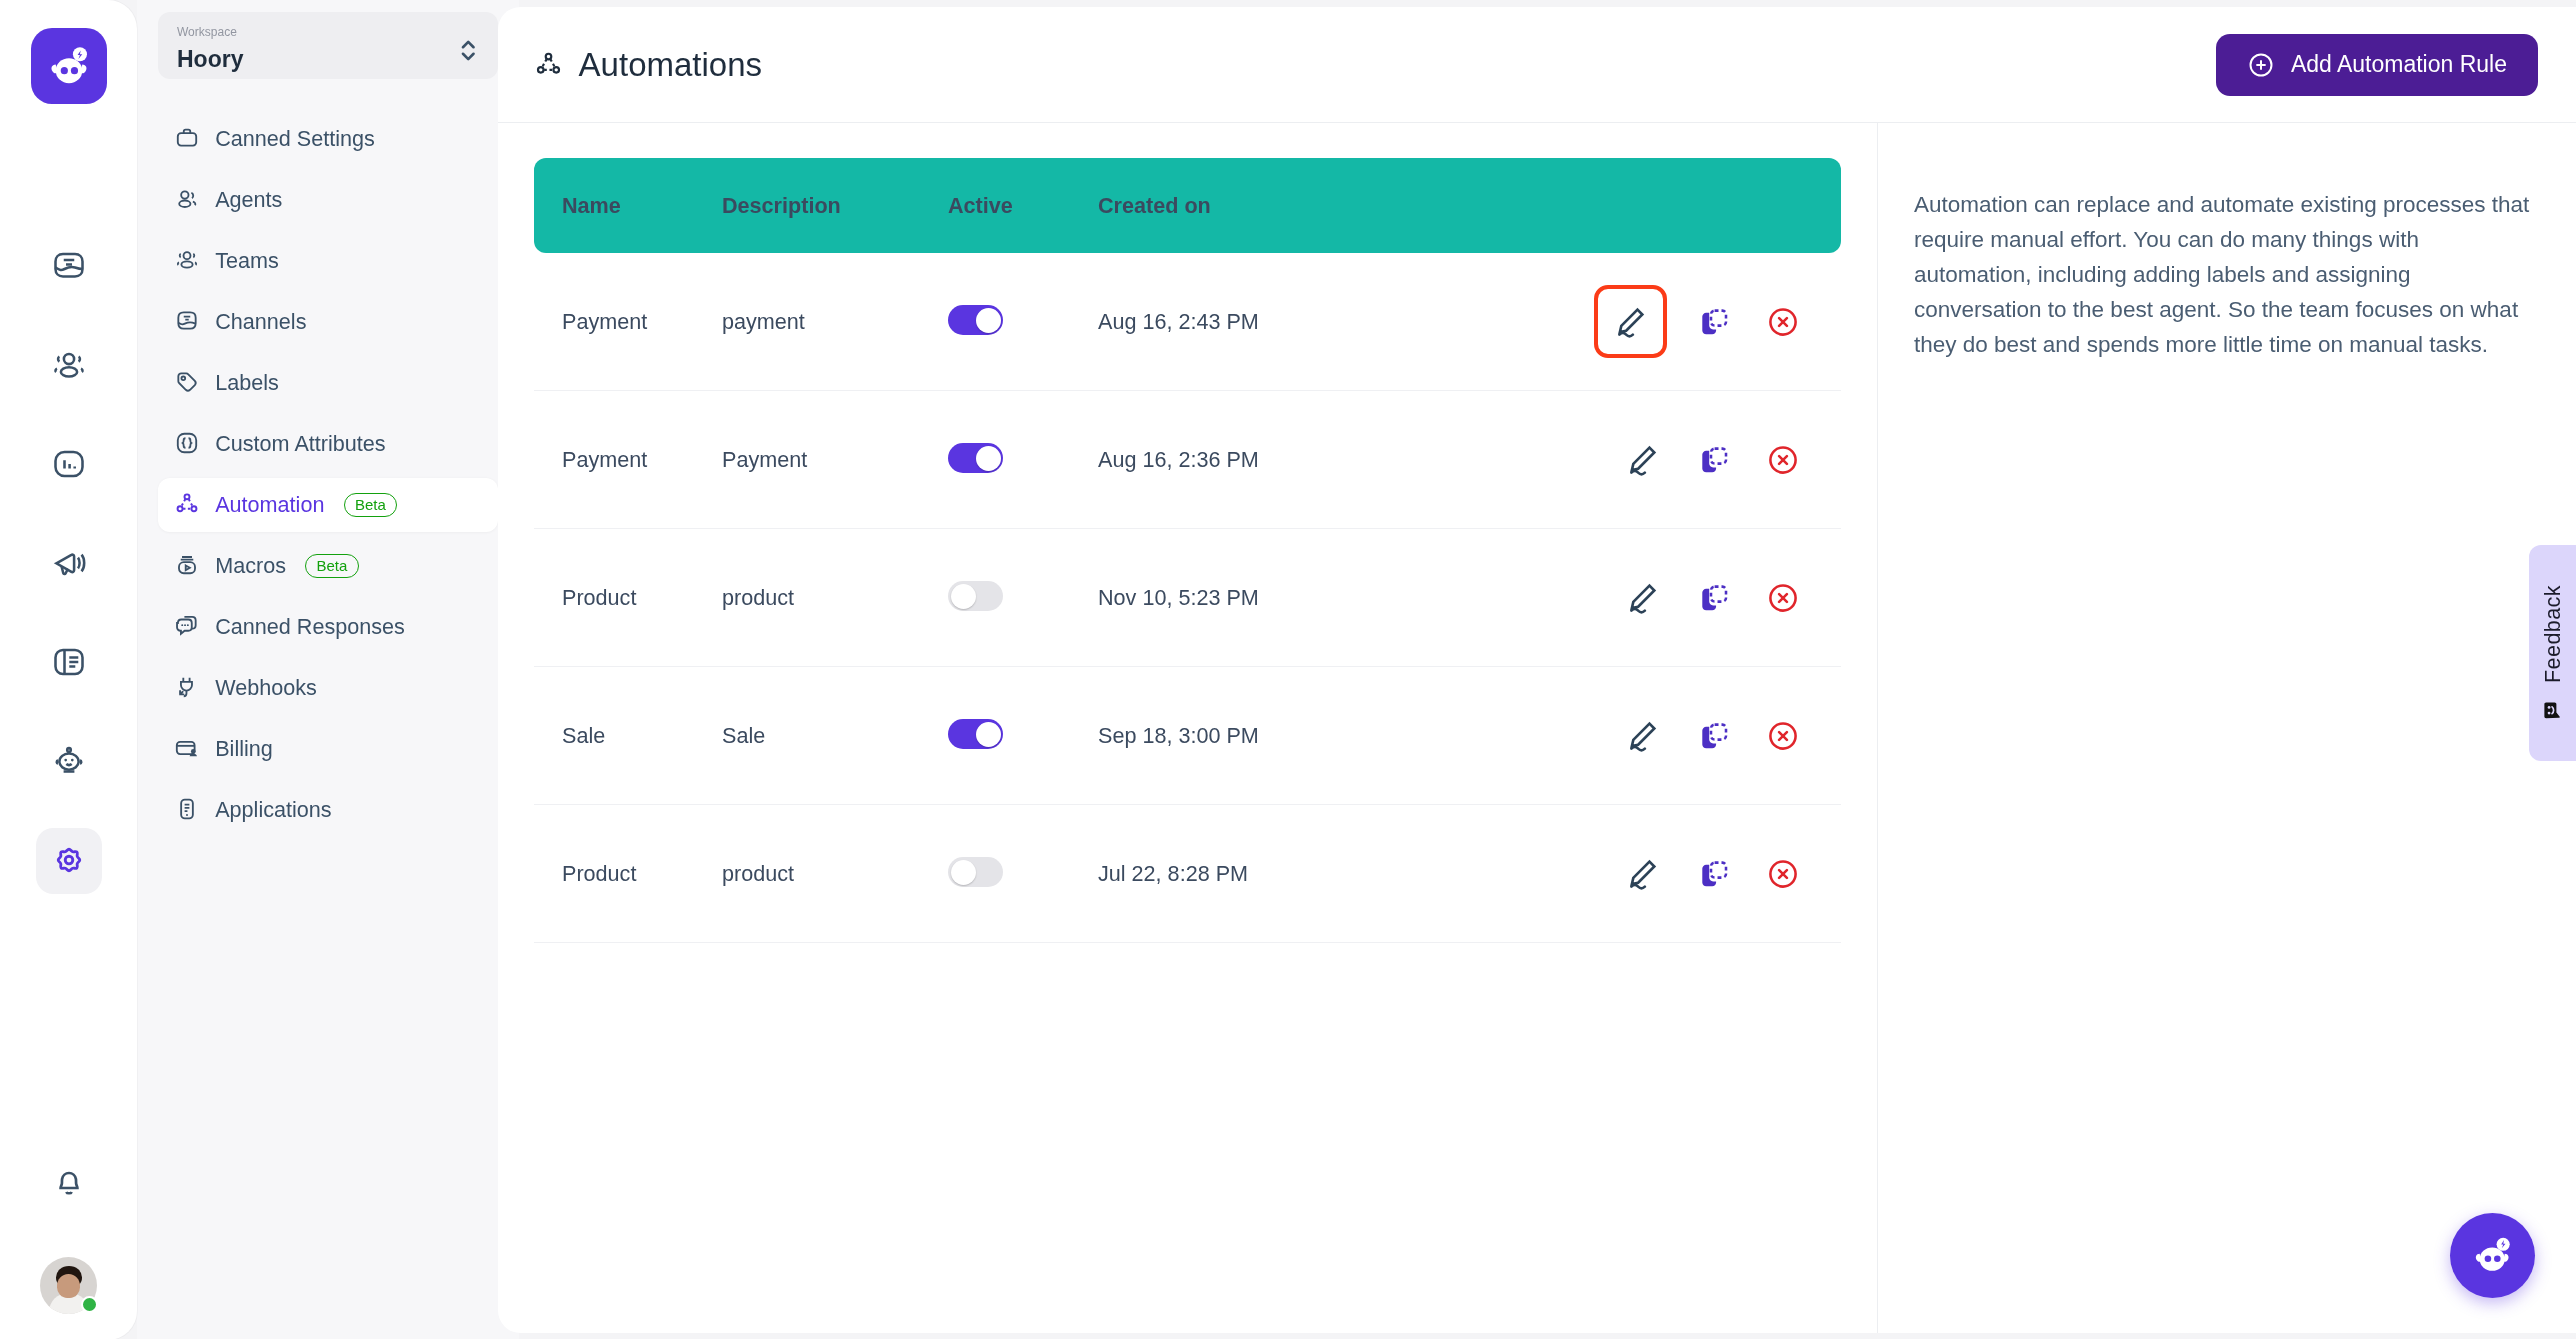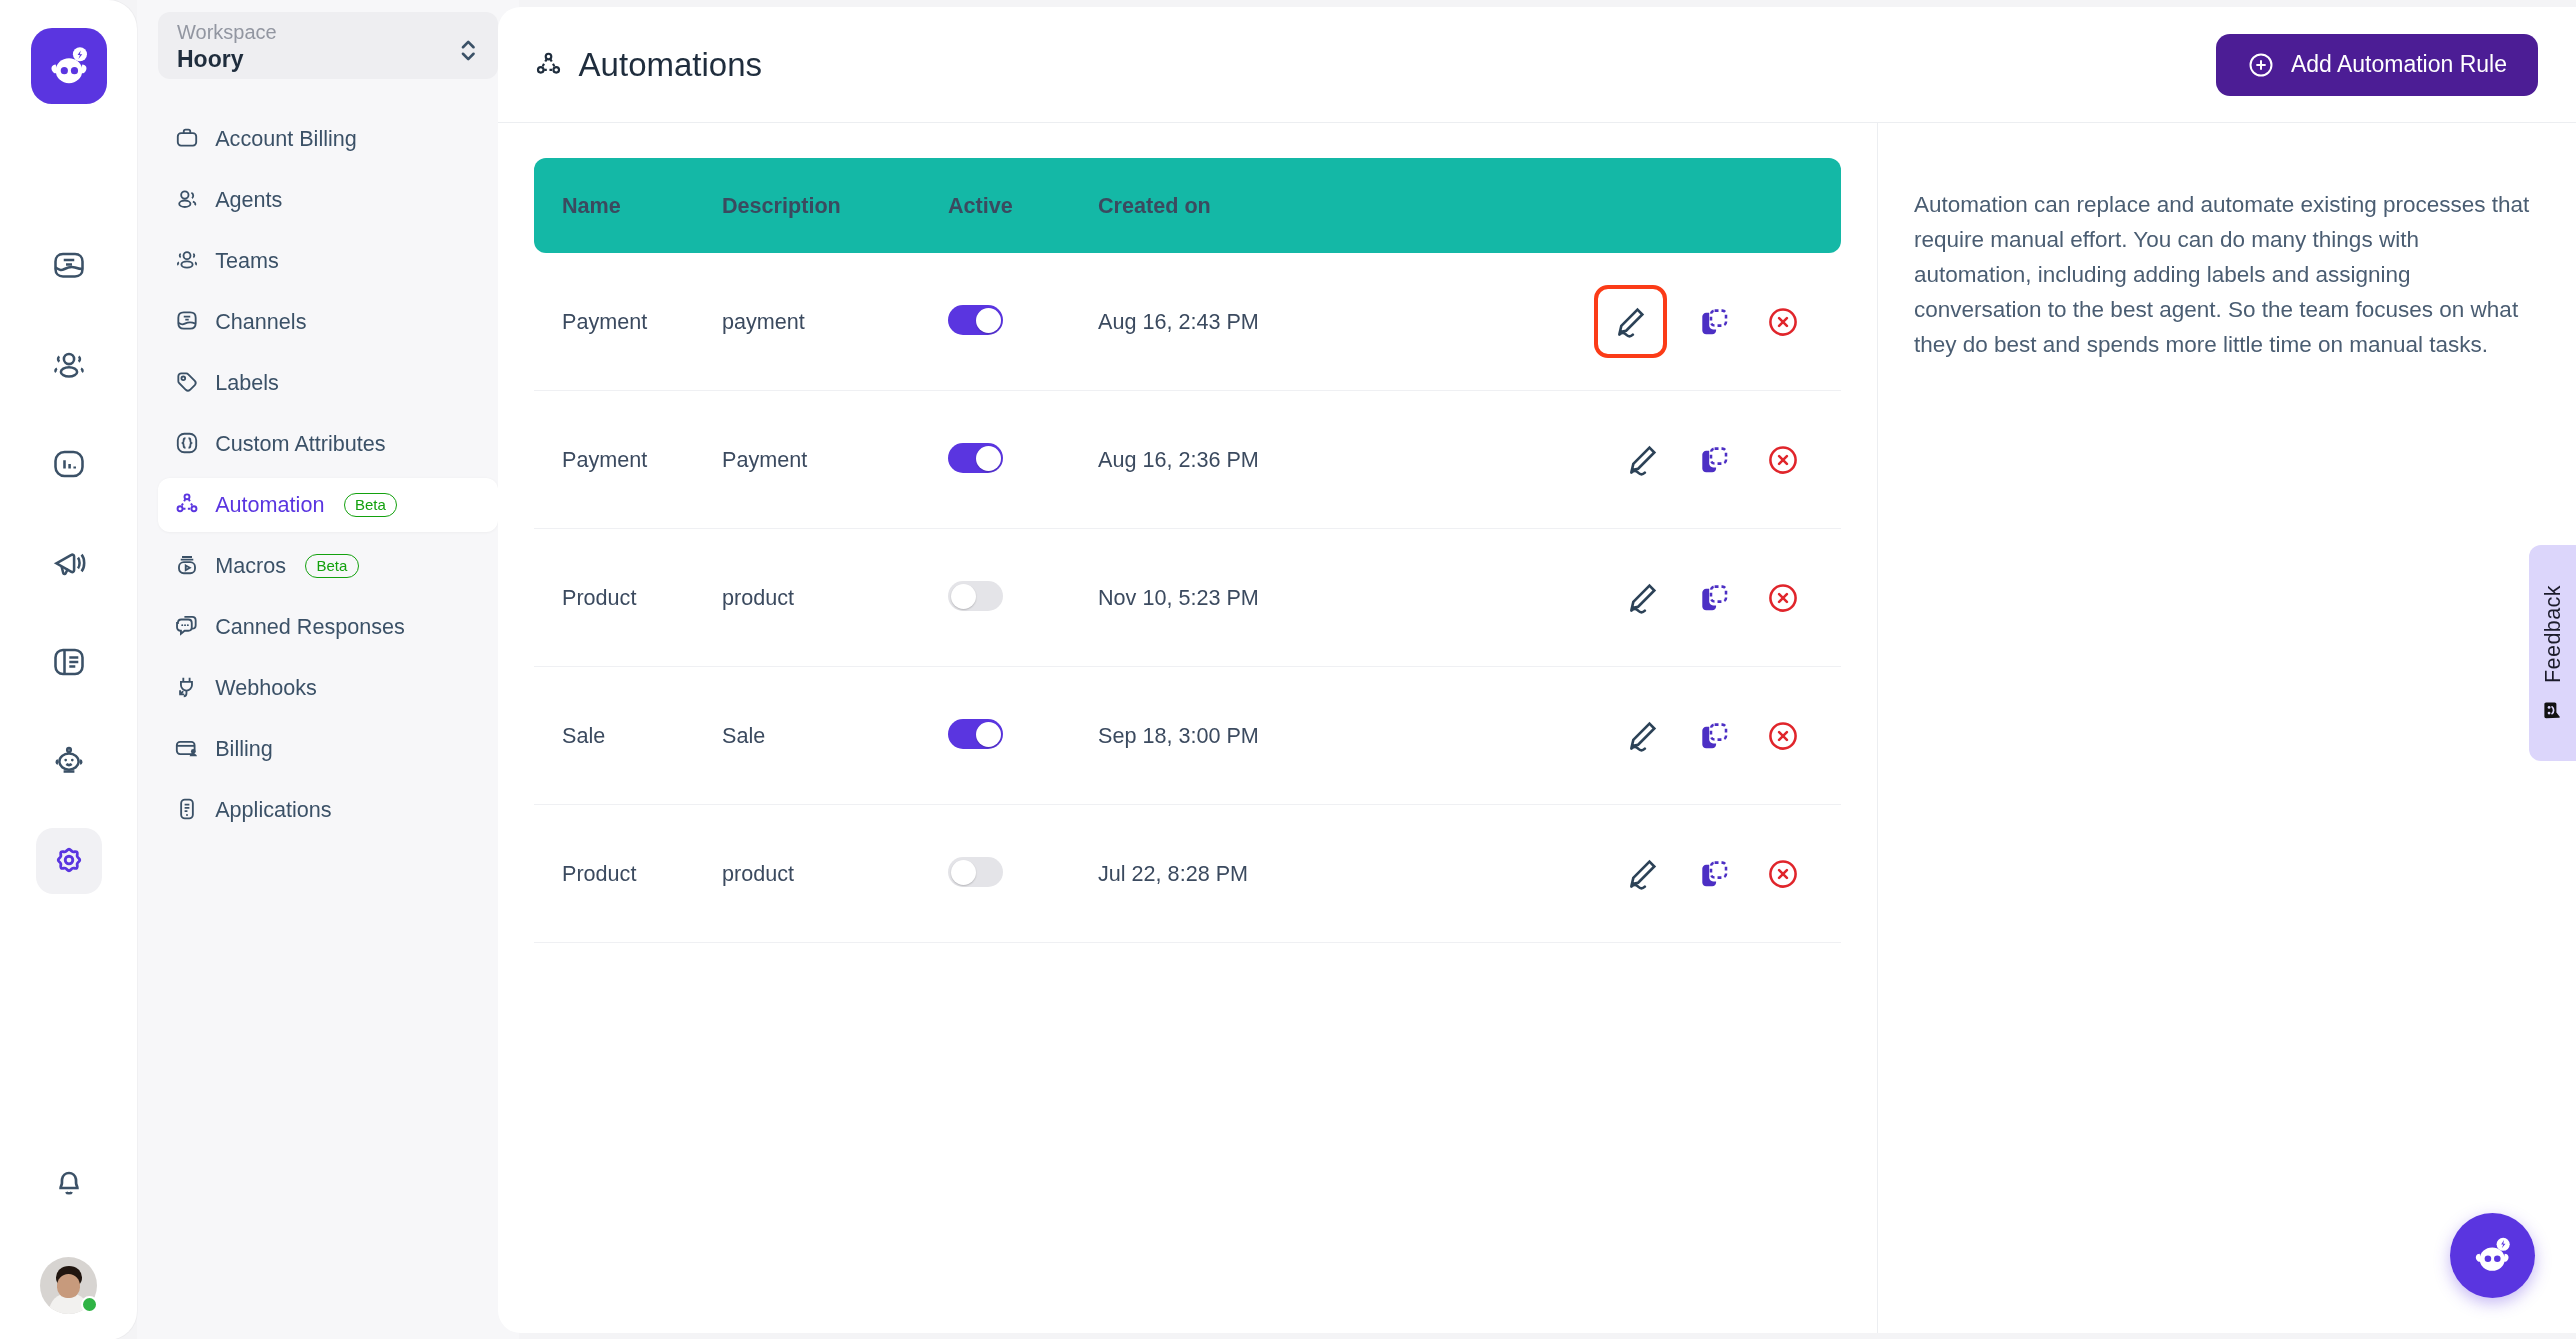--- a/index.html
+++ b/index.html
@@ -91,21 +91,21 @@
     padding: 0 21px;
   }
   .workspace {
     margin-top: 12px;
     height: 67px;
     background: #eeeef1;
     border-radius: 12px;
     padding: 8.6px 19px 0 19px;
     display: flex; align-items: flex-start; justify-content: space-between;
   }
-  .ws-label { font-size: 20px; color: #9296a1; line-height: 22.5px; }
+  .ws-label { font-size: 12px; color: #9296a1; line-height: 22.5px; }
   .ws-name { font-size: 23px; color: #1f2d3d; font-weight: bold; line-height: 28px; margin-top: 1.7px; }
   .ws-chevron { color: #3b5167; margin-top: 15.6px; }
 
   .nav { margin-top: 33px; display: flex; flex-direction: column; gap: 7px; }
   .nav-item {
     height: 54px;
     border-radius: 12px;
     display: flex; align-items: center;
     padding: 0 15.6px;
     gap: 15.6px;
@@ -356,21 +356,21 @@
 
     <div class="nav">
 
       <div class="nav-item">
         <span>
           <svg width="26" height="26" viewBox="0 0 24 24" fill="none" stroke="currentColor" stroke-width="1.7">
             <rect x="3.5" y="7.5" width="17" height="11.5" rx="3"></rect>
             <path d="M9 7.5V6c0-1 .7-1.7 1.7-1.7h2.6c1 0 1.7.7 1.7 1.7v1.5"></path>
           </svg>
         </span>
-        <span class="nav-label">Account Billing</span>
+        <span class="nav-label">Canned Settings</span>
       </div>
 
       <div class="nav-item">
         <span>
           <svg width="26" height="26" viewBox="0 0 24 24" fill="none" stroke="currentColor" stroke-width="1.7">
             <circle cx="10" cy="8.4" r="3.4"></circle>
             <ellipse cx="10" cy="16.4" rx="5.2" ry="3"></ellipse>
             <path d="M16 6.4c2 .6 2.4 3.6.6 4.8M17.4 14.4c2 .5 2.8 2.2 2 3.4"></path>
           </svg>
         </span>

